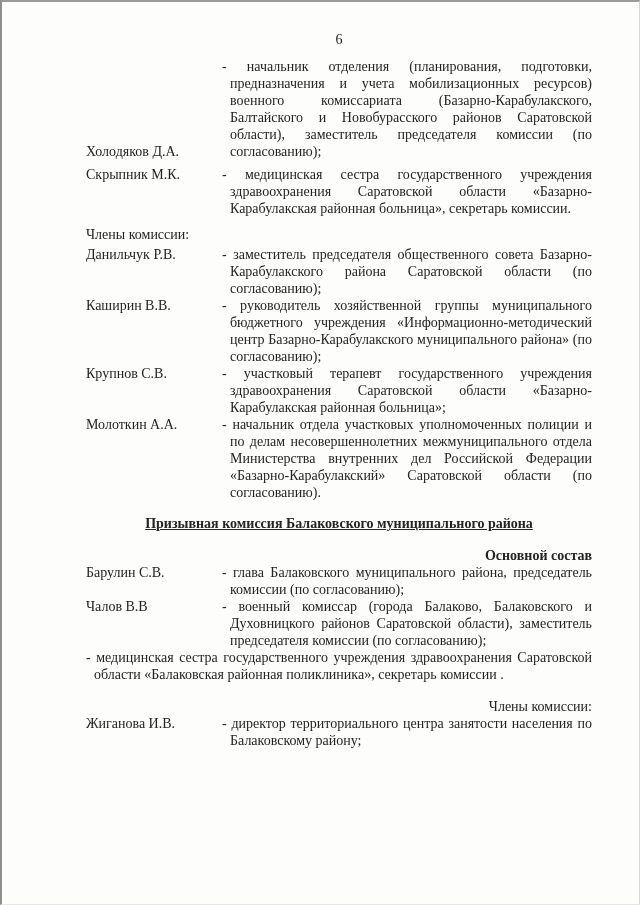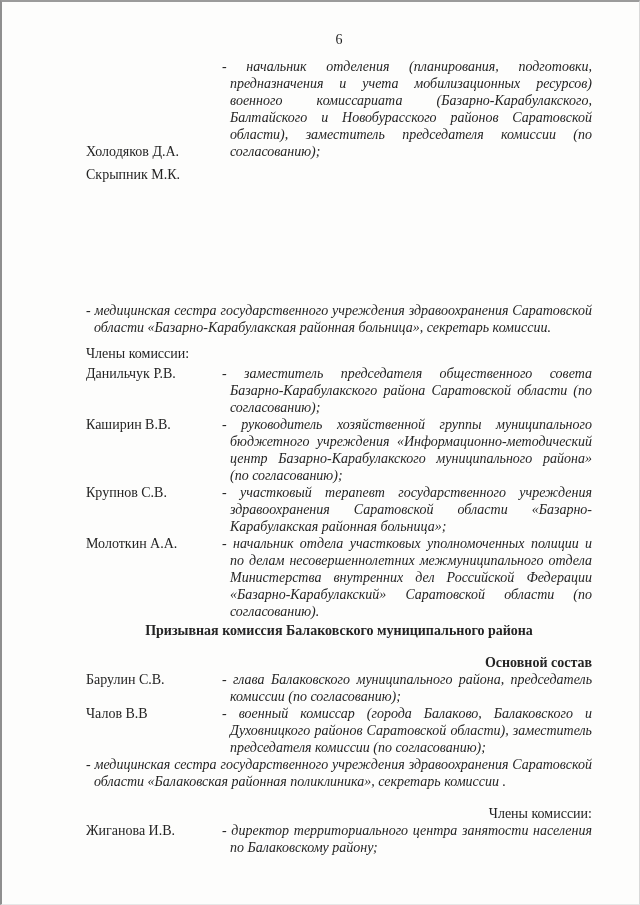--- a/index.html
+++ b/index.html
@@ -34,34 +34,33 @@
     display: flex;
   }
   .entry-name {
     flex: 0 0 136px;
   }
   .entry-desc {
     flex: 1;
     text-align: justify;
     padding-left: 8px;
     text-indent: -8px;
-    font-style: italic;
   }
   .members-label {
   }
   .section-title,
   .section-subtitle {
     font-weight: bold;
     text-align: center;
   }
   .mt3  { margin-top: 3px; }
-  .mt6  { margin-top: 6px; flex-direction: column; }
+  .mt6  { margin-top: 6px; }
   .mt9  { margin-top: 9px; }
   .mt10 { margin-top: 10px; align-items: flex-end; }
-  .mt14 { margin-top: 2px; }
+  .mt14 { margin-top: 14px; text-decoration: underline; }
   .mt15 { margin-top: 15px; text-align: right; }
 </style>
 </head>
 <body>
 
 <div class="page">
   <div class="content">
 
     <div class="page-number">6</div>
 

